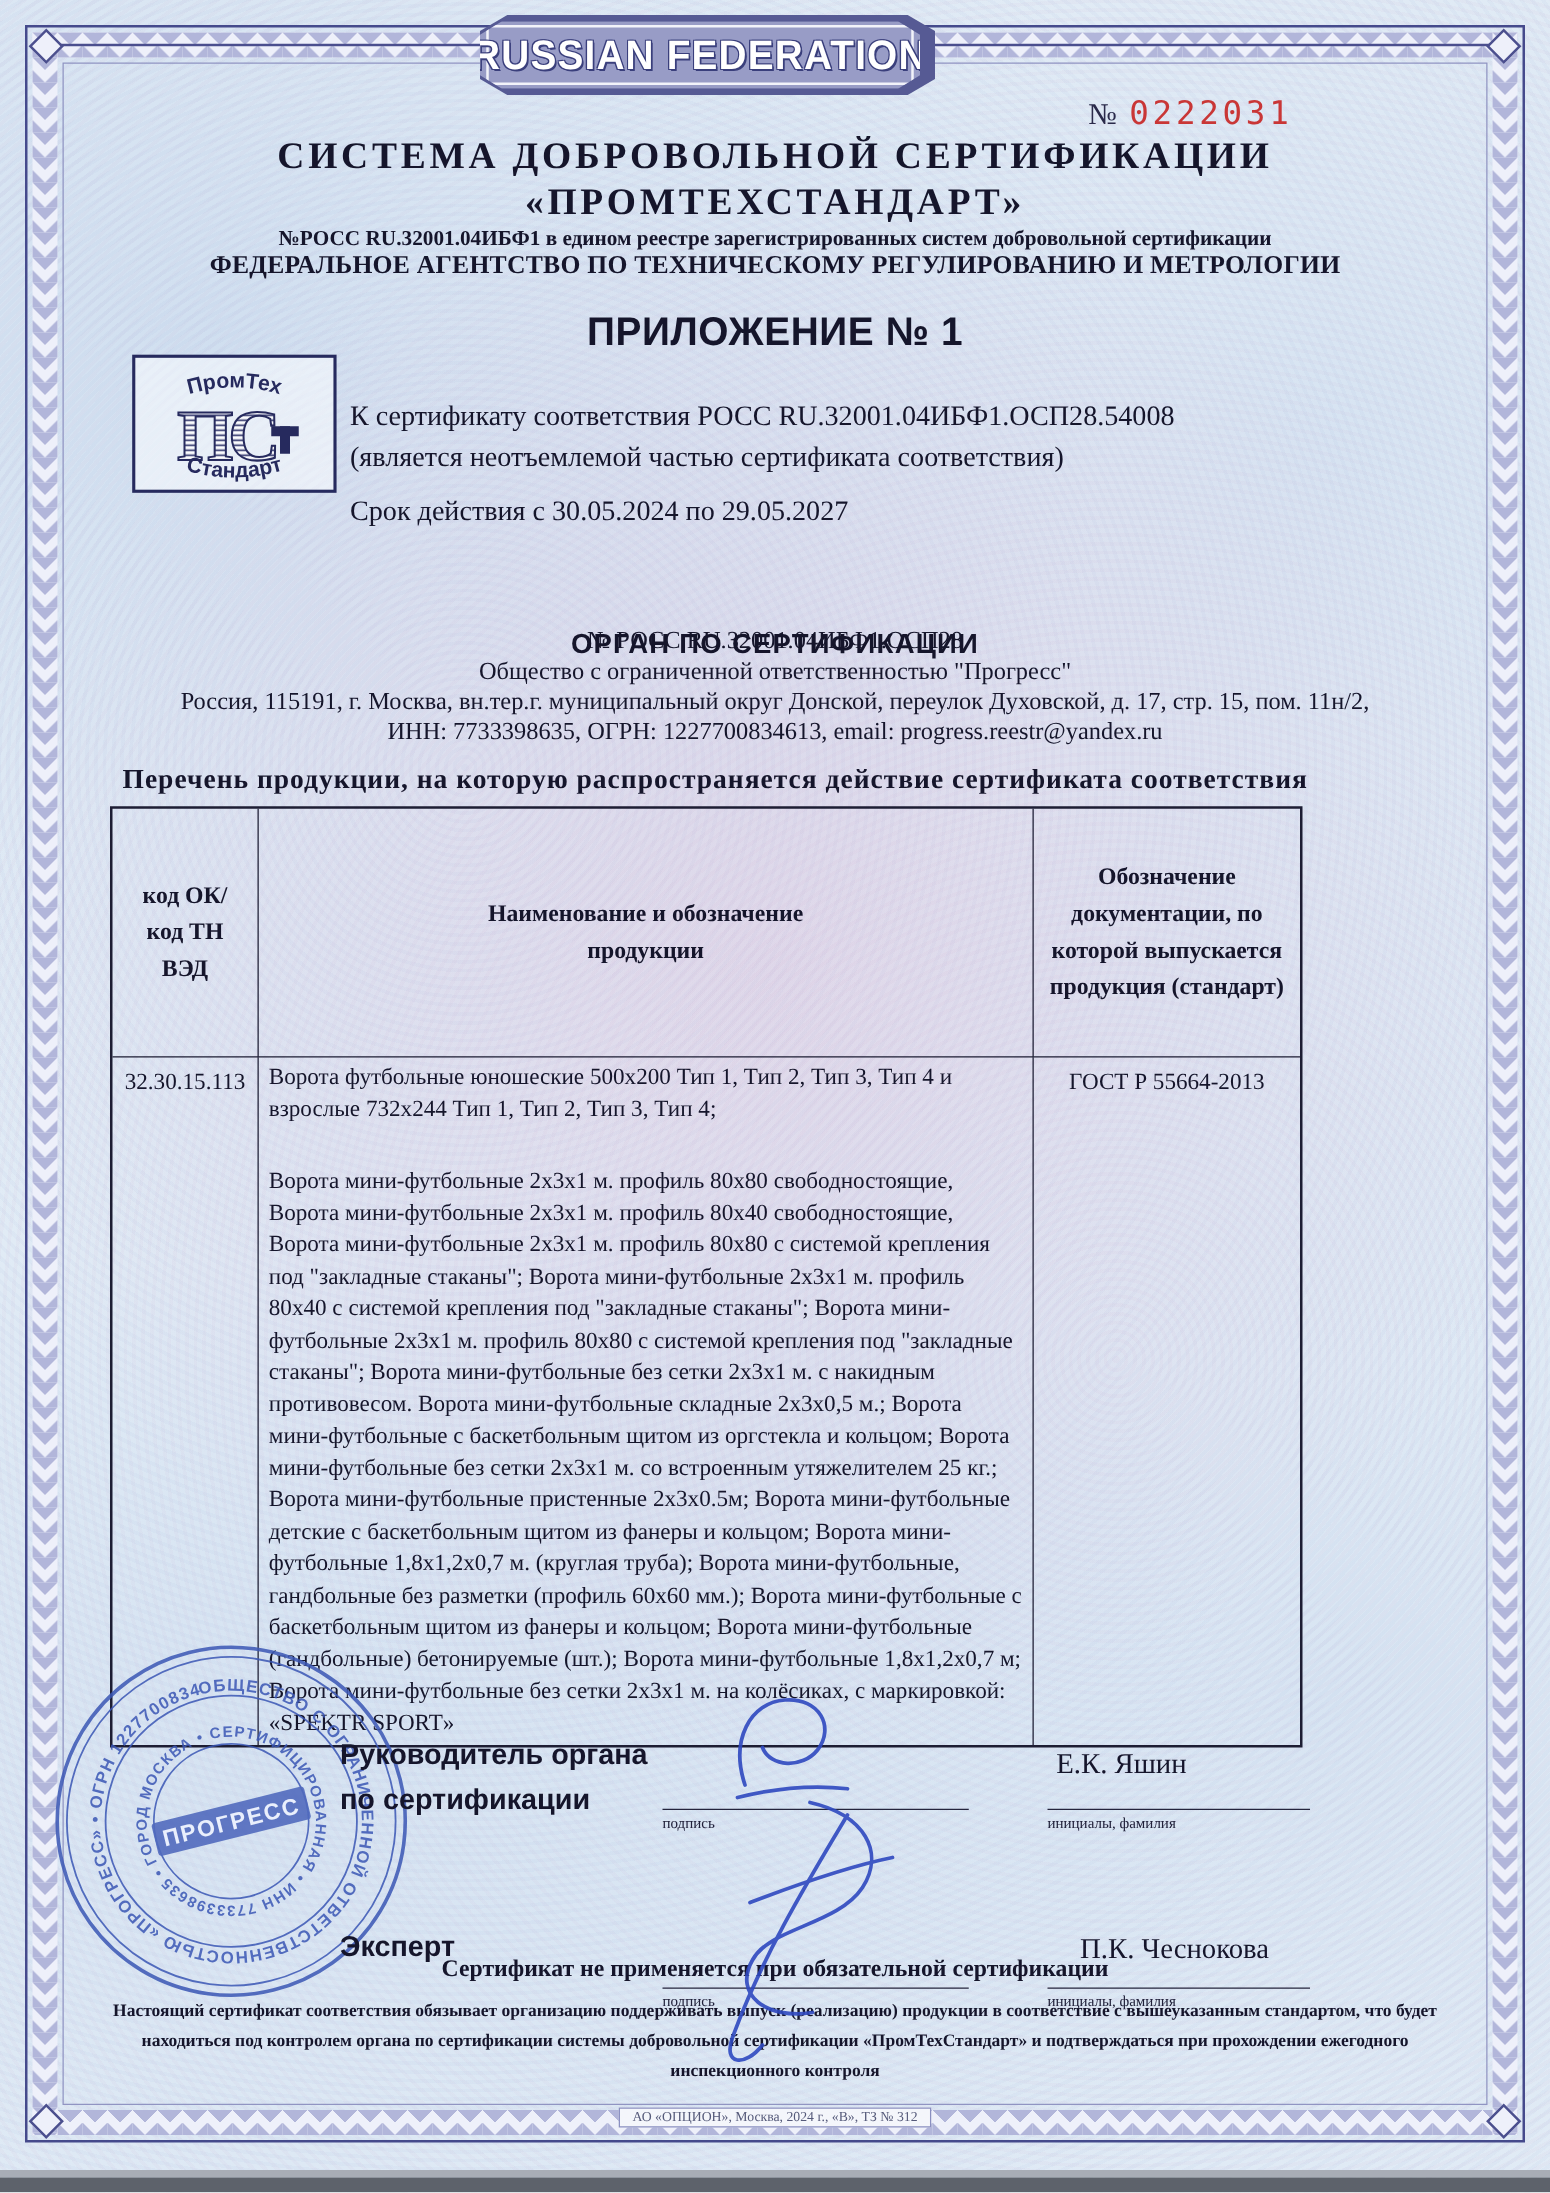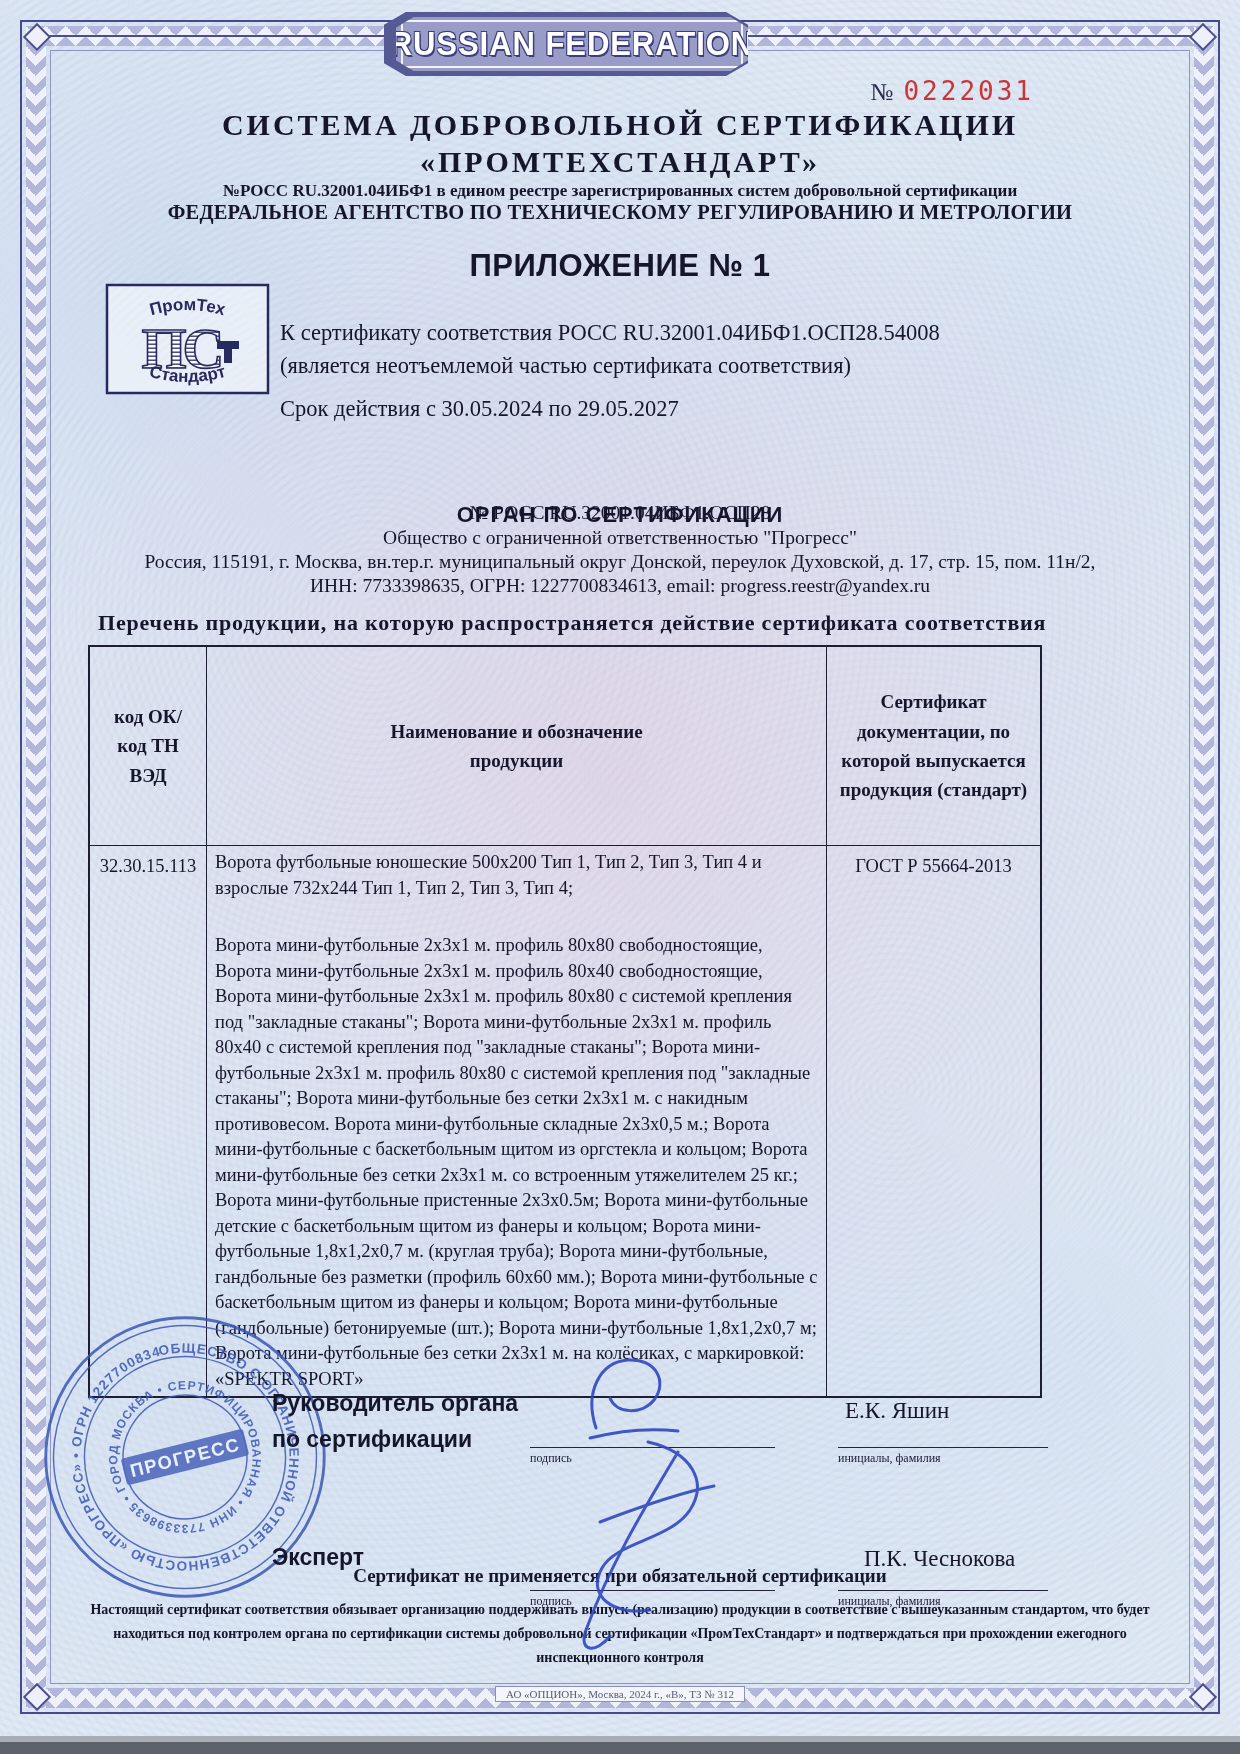--- a/index.html
+++ b/index.html
@@ -31,21 +31,21 @@
   .band-top{left:26px;right:26px;top:26px;height:20px;}
   .band-bottom{left:26px;right:26px;bottom:46px;height:20px;}
   .band-left{left:26px;top:26px;bottom:46px;width:20px;}
   .band-right{right:26px;top:26px;bottom:46px;width:20px;}
   .corner{position:absolute;width:16px;height:16px;border:2px solid #4b4f8e;background:#eef0fa;transform:rotate(45deg);z-index:2;}
   .bottom-strip{position:absolute;left:0;right:0;top:1742px;height:12px;background:#5d626b;z-index:2;}
   .bottom-strip-light{position:absolute;left:0;right:0;top:1736px;height:6px;background:#a8adb6;z-index:2;}
   
   .badge-outer{
     position:absolute;left:384px;top:12px;width:364px;height:64px;z-index:3;
-    background:#565a94;display:flex;align-items:center;justify-content:flex-end;
+    background:#565a94;display:flex;align-items:center;justify-content:flex-start;
     clip-path:polygon(6% 0,94% 0,100% 20%,100% 80%,94% 100%,6% 100%,0 80%,0 20%);
   }
   .badge-mid{
     width:352px;height:54px;background:#989cc6;display:flex;align-items:center;justify-content:center;
     clip-path:polygon(5% 0,95% 0,100% 20%,100% 80%,95% 100%,5% 100%,0 80%,0 20%);
   }
   .badge-line{
     width:338px;height:44px;border:2px solid #f2f3fa;display:flex;align-items:center;justify-content:center;
   }
   .badge-text{
@@ -169,21 +169,21 @@
   <div class="cert-table">
     <div class="cell hcell">
       <span>код ОК/</span>
       <span>код ТН ВЭД</span>
     </div>
     <div class="cell hcell">
       <span>Наименование и обозначение</span>
       <span>продукции</span>
     </div>
     <div class="cell hcell">
-      <span>Сертификат документации, по которой выпускается продукция (стандарт)</span>
+      <span>Обозначение документации, по которой выпускается продукция (стандарт)</span>
     </div>
     <div class="cell bcell code">32.30.15.113</div>
     <div class="cell bcell name">
       <p class="p1">Ворота футбольные юношеские 500х200 Тип 1, Тип 2, Тип 3, Тип 4 и взрослые 732х244 Тип 1, Тип 2, Тип 3, Тип 4;</p>
       <p class="p2">Ворота мини-футбольные 2х3х1 м. профиль 80х80 свободностоящие, Ворота мини-футбольные 2х3х1 м. профиль 80х40 свободностоящие, Ворота мини-футбольные 2х3х1 м. профиль 80х80 с системой крепления под "закладные стаканы"; Ворота мини-футбольные 2х3х1 м. профиль 80х40 с системой крепления под "закладные стаканы"; Ворота мини-футбольные 2х3х1 м. профиль 80х80 с системой крепления под "закладные стаканы"; Ворота мини-футбольные без сетки 2х3х1 м. с накидным противовесом. Ворота мини-футбольные складные 2х3х0,5 м.; Ворота мини-футбольные с баскетбольным щитом из оргстекла и кольцом; Ворота мини-футбольные без сетки 2х3х1 м. со встроенным утяжелителем 25 кг.; Ворота мини-футбольные пристенные 2х3х0.5м; Ворота мини-футбольные детские с баскетбольным щитом из фанеры и кольцом; Ворота мини-футбольные 1,8х1,2х0,7 м. (круглая труба); Ворота мини-футбольные, гандбольные без разметки (профиль 60х60 мм.); Ворота мини-футбольные с баскетбольным щитом из фанеры и кольцом; Ворота мини-футбольные (гандбольные) бетонируемые (шт.); Ворота мини-футбольные 1,8х1,2х0,7 м; Ворота мини-футбольные без сетки 2х3х1 м. на колёсиках, с маркировкой: «SPEKTR SPORT»</p>
     </div>
     <div class="cell bcell std">ГОСТ Р 55664-2013</div>
   </div>
 
   <svg class="stamp-svg" width="290" height="290" viewBox="0 0 300 300">

